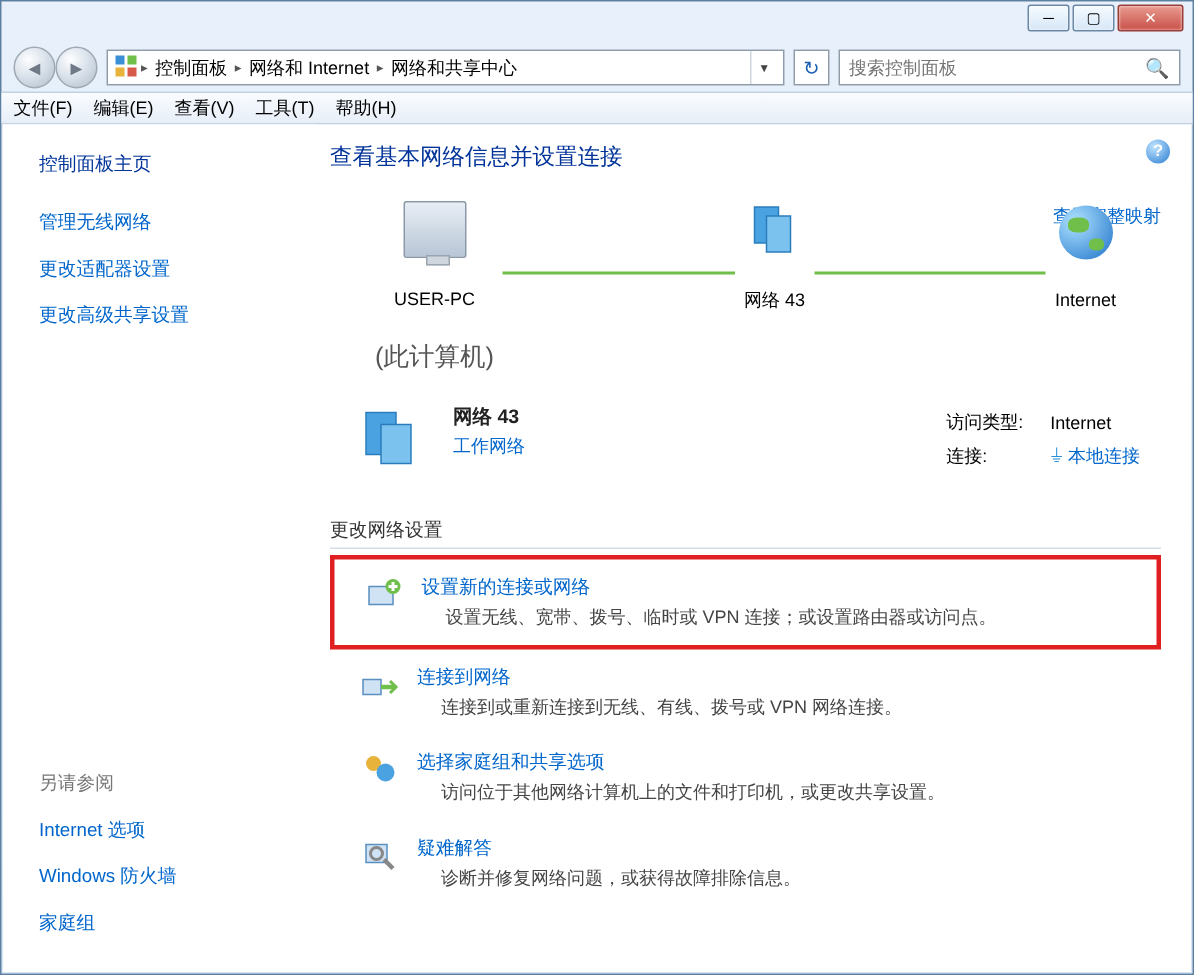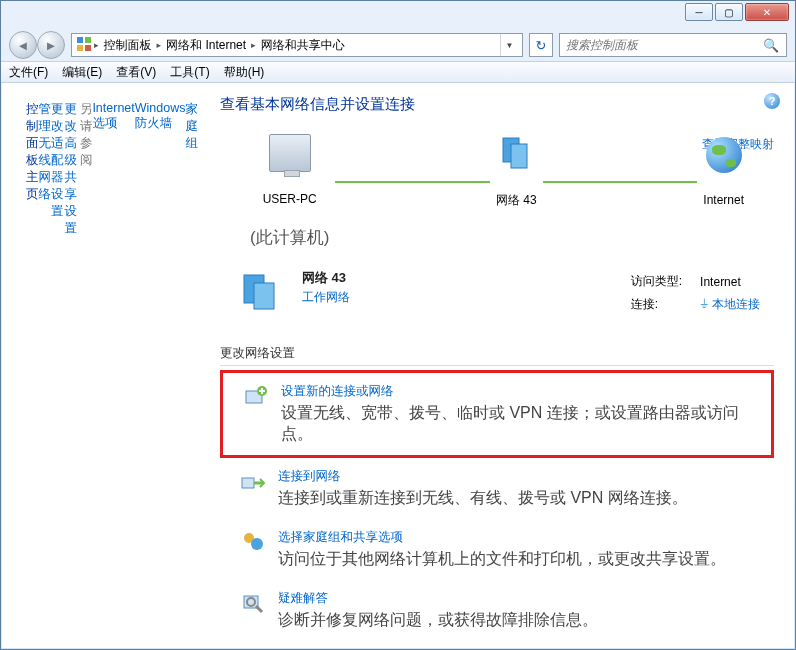--- a/index.html
+++ b/index.html
@@ -13,29 +13,29 @@
 
 .addrrow { height: 32px; display: flex; align-items: center; padding: 0 8px; gap: 6px; }
 .navcircles { display: flex; gap: 0; }
 .navc { width: 28px; height: 28px; border-radius: 50%; background: radial-gradient(circle at 35% 30%, #fdfeff, #cfd9e4 60%, #b1bcc7); border: 1px solid #a0aab4; display: flex; align-items: center; justify-content: center; color: #6f7a86; font-size: 13px; cursor: default; }
 .addrbar { flex: 1; height: 24px; background: #fff; border: 1px solid #8e9cab; display: flex; align-items: center; padding: 0 4px; font-size: 12px; gap: 2px; }
 .addrbar .crumb { padding: 0 3px; cursor: pointer; white-space: nowrap; }
 .addrbar .sep { color: #555; font-size: 9px; }
 .dropbtn { width: 18px; height: 22px; border-left: 1px solid #d0d6dd; display: flex; align-items: center; justify-content: center; font-size: 8px; color: #444; cursor: pointer; margin-left: auto; }
 .refreshbtn { width: 24px; height: 24px; background: #fff; border: 1px solid #8e9cab; display: flex; align-items: center; justify-content: center; font-size: 13px; color: #1b5fb0; cursor: pointer; }
 .searchbar { width: 228px; height: 24px; background: #fff; border: 1px solid #8e9cab; display: flex; align-items: center; padding: 0 6px; }
-.searchbar input { border: none; outline: none; flex: 1; font-size: 12px; color: #701a75; font-style: italic; background: transparent; }
+.searchbar input { border: none; outline: none; flex: 1; font-size: 12px; color: #701a75; background: transparent; }
 .searchbar .sicon { color: #1b5fb0; font-size: 13px; }
 
 .menubar { height: 22px; background: linear-gradient(to bottom, #fafcff, #e7eef8); border-top: 1px solid #c4d1e0; border-bottom: 1px solid #c4d1e0; display: flex; align-items: center; padding: 0 8px; font-size: 12px; gap: 14px; }
 .menubar span { cursor: pointer; }
 
 .body { position: absolute; top: 82px; left: 1px; right: 1px; bottom: 1px; background: #fff; display: flex; }
 
-.sidebar { width: 210px; background: #fff; padding: 18px 14px 10px 24px; font-size: 12.5px; display: flex; }
+.sidebar { width: 210px; background: #fff; padding: 18px 14px 10px 24px; font-size: 12.5px; display: flex; flex-direction: column; }
 .sidebar .home { color: #003399; margin-bottom: 22px; }
 .sidebar .link { color: #0066cc; margin-bottom: 14px; cursor: pointer; }
 .sidebar .spacer { flex: 1; }
 .sidebar .seealso { color: #777; margin-bottom: 14px; }
 
 .content { flex: 1; padding: 12px 20px 10px 8px; font-size: 12.5px; position: relative; overflow: hidden; }
 .helpicon { position: absolute; top: 10px; right: 14px; width: 16px; height: 16px; border-radius: 50%; background: radial-gradient(circle at 35% 30%, #bfe4ff, #2a7dd1); color: #fff; font-size: 11px; font-weight: bold; display: flex; align-items: center; justify-content: center; cursor: pointer; }
 .content h1 { font-size: 15px; font-weight: normal; color: #003399; margin-bottom: 14px; }
 .maprow { display: flex; align-items: center; justify-content: space-around; padding: 6px 30px 6px 30px; position: relative; }
 .maplink { position: absolute; right: 0; top: 8px; color: #0066cc; cursor: pointer; font-size: 12px; }
@@ -61,21 +61,21 @@
 .active-net .netright { margin-left: auto; font-size: 12px; }
 .active-net .netright td { padding: 2px 8px; }
 .active-net .bluelink { color: #0066cc; cursor: pointer; }
 .signal { color: #2a8fd6; }
 
 .tasks { margin-top: 4px; }
 .task { display: flex; gap: 12px; padding: 10px 8px 10px 20px; align-items: flex-start; }
 .task.hl { border: 3px solid #e02020; }
 .task .ticon { width: 26px; height: 26px; flex-shrink: 0; display:flex; align-items:center; justify-content:center; }
 .task .ttitle { color: #0066cc; cursor: pointer; font-size: 12.5px; }
-.task .tdesc { color: #444; font-size: 16px; margin-top: 3px; }
+.task .tdesc { color: #444; font-size: 12px; margin-top: 3px; margin-left: 16px; }
 </style>
 </head>
 <body>
 
 <div class="window">
 
   <div class="titlebar">
     <div class="winbtn">─</div>
     <div class="winbtn">▢</div>
     <div class="winbtn close">✕</div>

